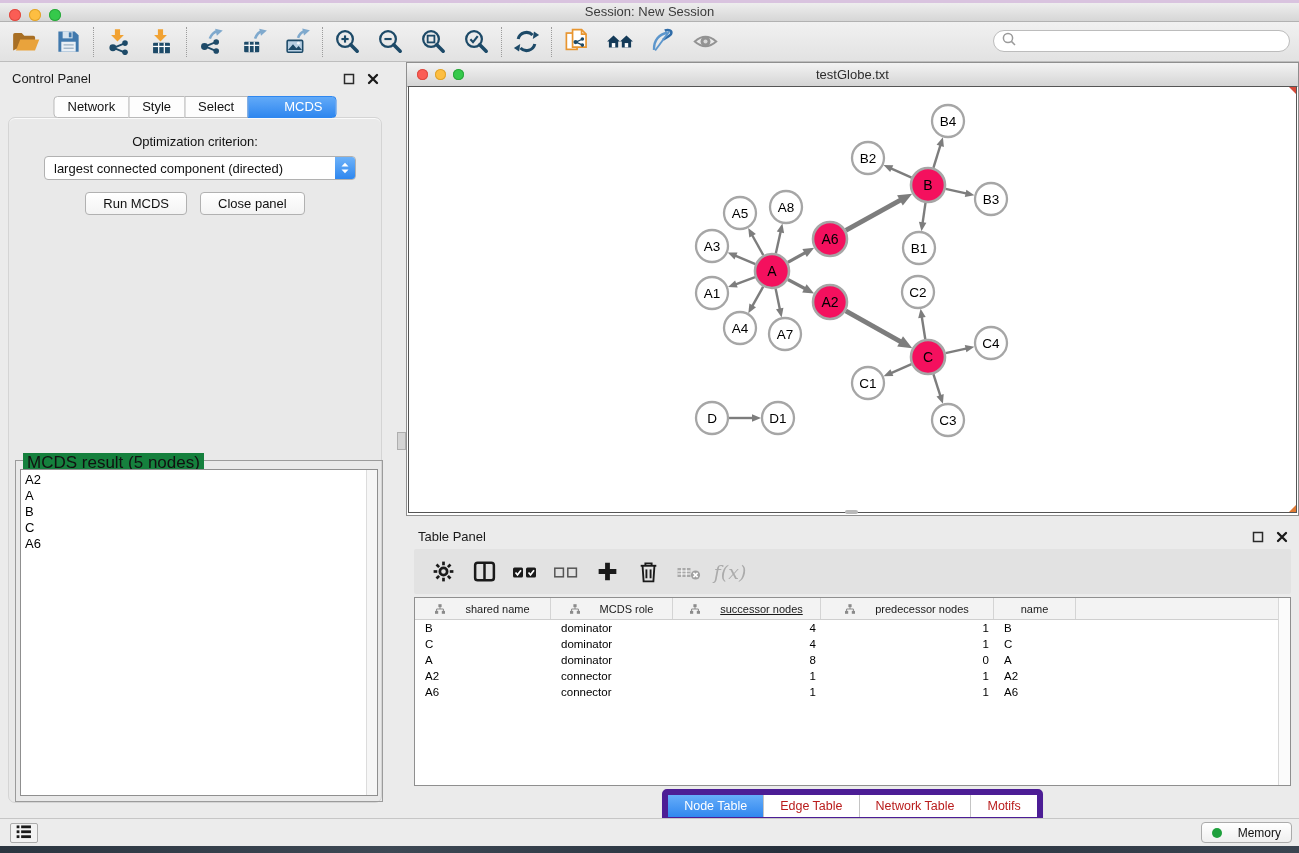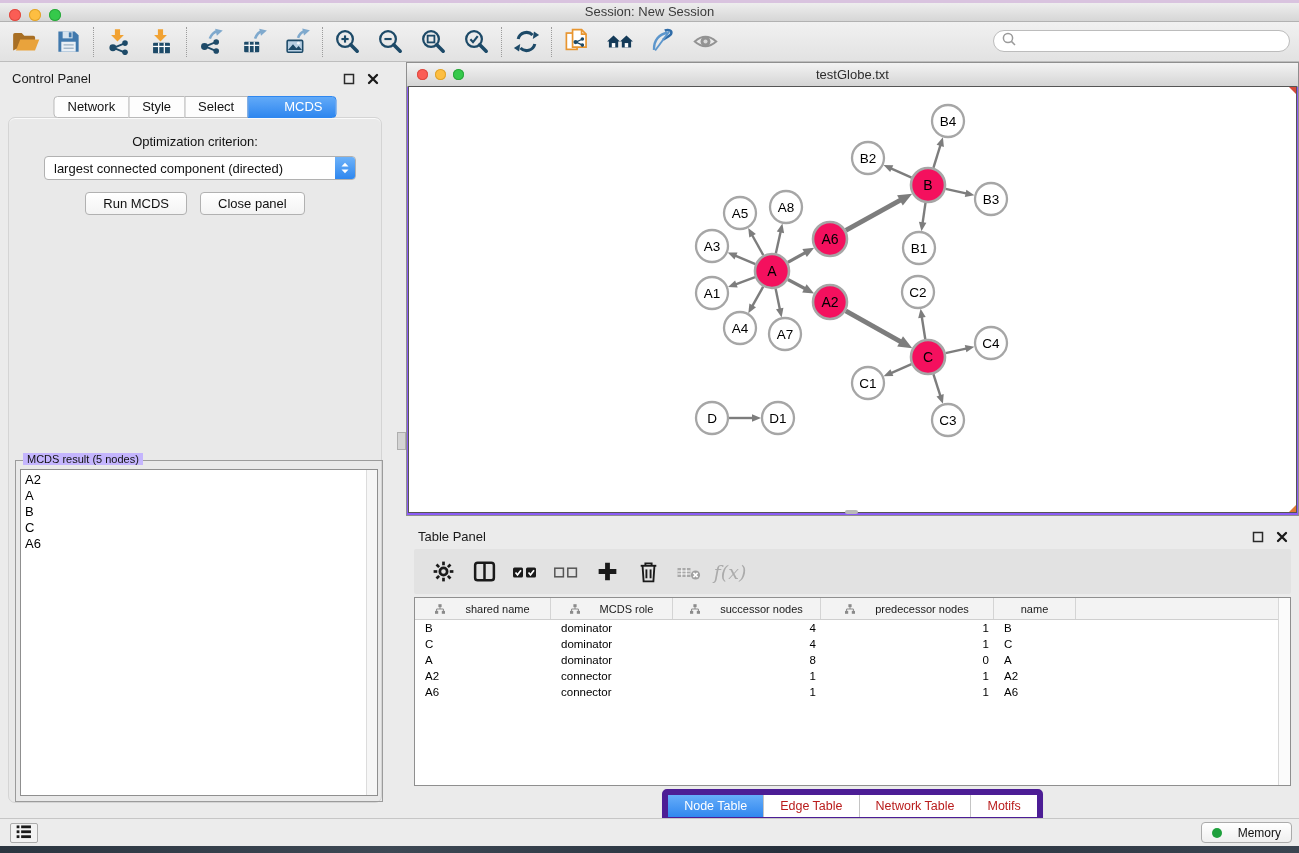--- a/index.html
+++ b/index.html
@@ -41,27 +41,27 @@
     background:#e9e9e9;border:1px solid #d4d4d4;border-radius:7px;box-shadow:inset 0 1px 0 rgba(255,255,255,.75);}
   .opt-label{position:absolute;top:16px;width:100%;text-align:center;font-size:13px;color:#111;}
   .criterion-select{position:absolute;left:35px;top:38px;width:312px;height:24px;box-sizing:border-box;
     background:#fff;border:1px solid #b1b1b1;border-radius:4px;display:flex;align-items:center;}
   .criterion-text{flex:1;font-size:13px;padding-left:9px;color:#111;white-space:nowrap;overflow:hidden;}
   .criterion-stepper{position:absolute;right:0;top:0;width:20px;height:100%;border-radius:0 3px 3px 0;
     background:linear-gradient(#6db2f9,#2f87ef);display:flex;align-items:center;justify-content:center;}
   .cp-buttons{position:absolute;top:74px;width:100%;display:flex;justify-content:center;gap:13px;}
   .cp-btn{height:23px;padding:0 17px;background:linear-gradient(#ffffff,#f3f3f3);border:1px solid #b1b1b1;border-radius:4px;font-size:13px;color:#111;}
   .result-box{position:absolute;left:6px;top:342px;width:366px;height:340px;border:1px solid #9b9b9b;}
-  .result-legend{position:absolute;top:-8px;left:7px;background:#c4b5fd;padding:0 4px;font-size:11px;color:#111;}
+  .result-legend{position:absolute;top:-8px;left:7px;background:#15803d;padding:0 4px;font-size:17px;color:#111;}
   .result-list{position:absolute;left:4px;right:4px;top:8px;bottom:5px;background:#fff;border:1px solid #8f8f8f;overflow:hidden;padding-top:2px;}
   .result-scroll{position:absolute;right:0;top:0;bottom:0;width:10px;background:#f6f6f6;border-left:1px solid #dcdcdc;}
   .result-item{font-size:13px;line-height:16px;padding-left:4px;color:#000;}
   
   .network-window{position:absolute;left:406px;top:62px;width:893px;height:454px;box-sizing:border-box;
-    background:#8b5cf6;border:1px solid #8f8f8f;}
+    background:#ffffff;border:1px solid #8f8f8f;}
   .nw-titlebar{position:absolute;top:0;left:0;right:0;height:23px;background:linear-gradient(#f3f3f3,#d5d5d5);border-bottom:1px solid #a8a8a8;}
   .nw-title{text-align:center;line-height:23px;font-size:13px;color:#2d2d2d;}
   .nw-traffic{position:absolute;left:10px;top:6px;display:flex;gap:7px;}
   .nw-traffic .light{width:11px;height:11px;}
   .nw-canvas{position:absolute;left:1px;top:23px;width:889px;height:427px;box-sizing:border-box;background:#fff;border:1px solid #555;}
   .corner-tr{position:absolute;right:0;top:0;width:0;height:0;border-left:7px solid transparent;border-top:7px solid #d44a3a;}
   .corner-br{position:absolute;right:0;bottom:0;width:0;height:0;border-left:7px solid transparent;border-bottom:7px solid #e07b35;}
   .h-thumb{position:absolute;left:438px;bottom:1px;width:13px;height:4px;background:#b9b9b9;border-radius:2px;}
   .v-thumb{position:absolute;left:397px;top:432px;width:7px;height:16px;background:#d4d4d4;border:1px solid #aeaeae;}
   
@@ -650,21 +650,21 @@
           <span style="display: flex;">
             <svg width="10" height="10" viewBox="0 0 10 10">
               <path d="M5 3 V5 M1.6 7 V5 H8.4 V7" fill="none" stroke="#8b8b8b" stroke-width="1"></path>
               <rect x="3.4" y="0.2" width="3.2" height="2.9" fill="#8b8b8b"></rect>
               <rect x="0" y="6.9" width="3.2" height="2.9" fill="#8b8b8b"></rect>
               <rect x="6.8" y="6.9" width="3.2" height="2.9" fill="#8b8b8b"></rect>
             </svg>
           </span>
           <span>MCDS role</span>
         </div>
-        <div class="dt-th" style="width: 148px;">
+        <div class="dt-th" style="width: 148px; text-decoration: underline;">
           <span style="display: flex;">
             <svg width="10" height="10" viewBox="0 0 10 10">
               <path d="M5 3 V5 M1.6 7 V5 H8.4 V7" fill="none" stroke="#8b8b8b" stroke-width="1"></path>
               <rect x="3.4" y="0.2" width="3.2" height="2.9" fill="#8b8b8b"></rect>
               <rect x="0" y="6.9" width="3.2" height="2.9" fill="#8b8b8b"></rect>
               <rect x="6.8" y="6.9" width="3.2" height="2.9" fill="#8b8b8b"></rect>
             </svg>
           </span>
           <span>successor nodes</span>
         </div>

